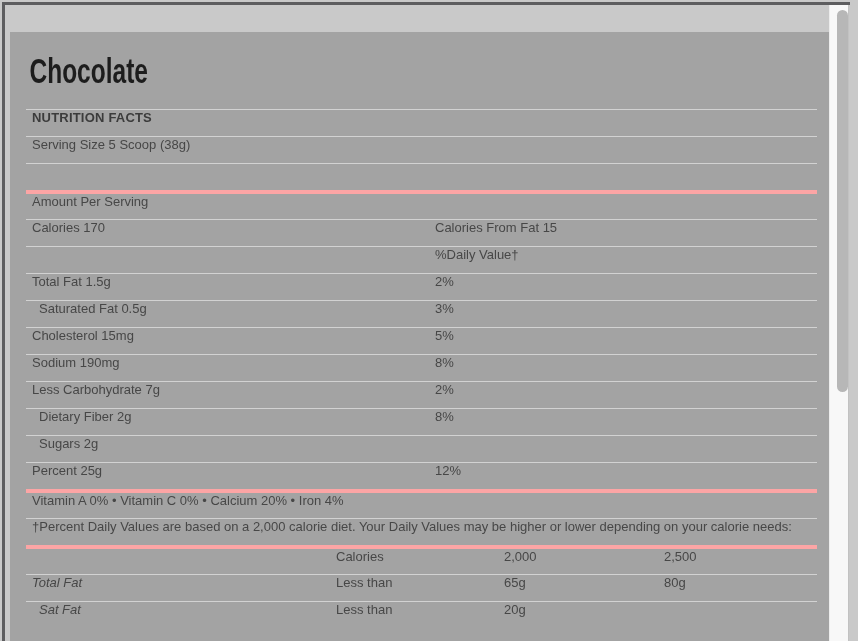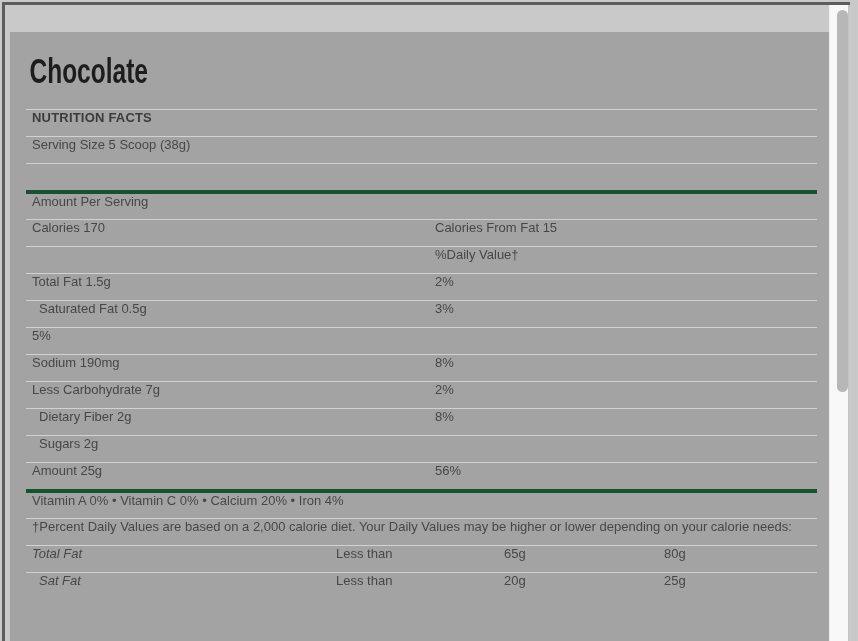--- a/index.html
+++ b/index.html
@@ -29,21 +29,21 @@
     transform:scaleX(0.70); transform-origin:left center;
     white-space:nowrap; letter-spacing:0;
   }
 
   .row {
     display:flex; align-items:flex-start;
     box-sizing:border-box; height:27px;
     border-top:1px solid #d2d2d2;
     font-size:13px; color:#474747;
   }
-  .row.thick { border-top:4px solid #14532d; height:29px; }
+  .row.thick { border-top:4px solid #fca5a5; height:29px; }
 
   .cell { box-sizing:border-box; padding-left:6px; white-space:nowrap; overflow:hidden; }
   .c-label { width:403px; flex:none; }
   .c-value { flex:1; }
   .full    { flex:1; }
   .indent  { padding-left:13px; }
   .bold    { font-weight:bold; color:#3c3c3c; letter-spacing:0.2px; }
 
   .ref-c1 { width:304px; flex:none;font-style:italic; }
   .ref-c2 { width:168px; flex:none; }
@@ -108,20 +108,21 @@
       <div class="cell c-value">2%</div>
     </div>
 
     <div class="row">
       <div class="cell c-label indent">Saturated Fat 0.5g</div>
       <div class="cell c-value">3%</div>
     </div>
 
 
     <div class="row">
+      <div class="cell c-label">Cholesterol 15mg</div>
       <div class="cell c-value">5%</div>
     </div>
 
     <div class="row">
       <div class="cell c-label">Sodium 190mg</div>
       <div class="cell c-value">8%</div>
     </div>
 
     <div class="row">
       <div class="cell c-label">Less Carbohydrate 7g</div>
@@ -132,45 +133,50 @@
       <div class="cell c-label indent">Dietary Fiber 2g</div>
       <div class="cell c-value">8%</div>
     </div>
 
     <div class="row">
       <div class="cell c-label indent">Sugars 2g</div>
       <div class="cell c-value"></div>
     </div>
 
     <div class="row">
-      <div class="cell c-label">Amount 25g</div>
-      <div class="cell c-value">56%</div>
+      <div class="cell c-label">Percent 25g</div>
+      <div class="cell c-value">12%</div>
     </div>
 
     <div class="row thick">
       <div class="cell full">Vitamin A 0% • Vitamin C 0% • Calcium 20% • Iron 4%</div>
     </div>
 
     <div class="row">
       <div class="cell full">†Percent Daily Values are based on a 2,000 calorie diet. Your Daily Values may be higher or lower depending on your calorie needs:</div>
     </div>
 
+    <div class="row thick">
+      <div class="cell ref-c1"></div>
+      <div class="cell ref-c2">Calories</div>
+      <div class="cell ref-c3">2,000</div>
+      <div class="cell ref-c4">2,500</div>
+    </div>
 
     <div class="row">
       <div class="cell ref-c1">Total Fat</div>
       <div class="cell ref-c2">Less than</div>
       <div class="cell ref-c3">65g</div>
       <div class="cell ref-c4">80g</div>
     </div>
 
     <div class="row">
       <div class="cell ref-c1 indent">Sat Fat</div>
       <div class="cell ref-c2">Less than</div>
       <div class="cell ref-c3">20g</div>
-      <div class="cell ref-c4">25g</div>
     </div>
 
   </div>
 </div>
 
 <div class="scroll-track">
   <div class="scroll-thumb"></div>
 </div>
 
 </body></html>

